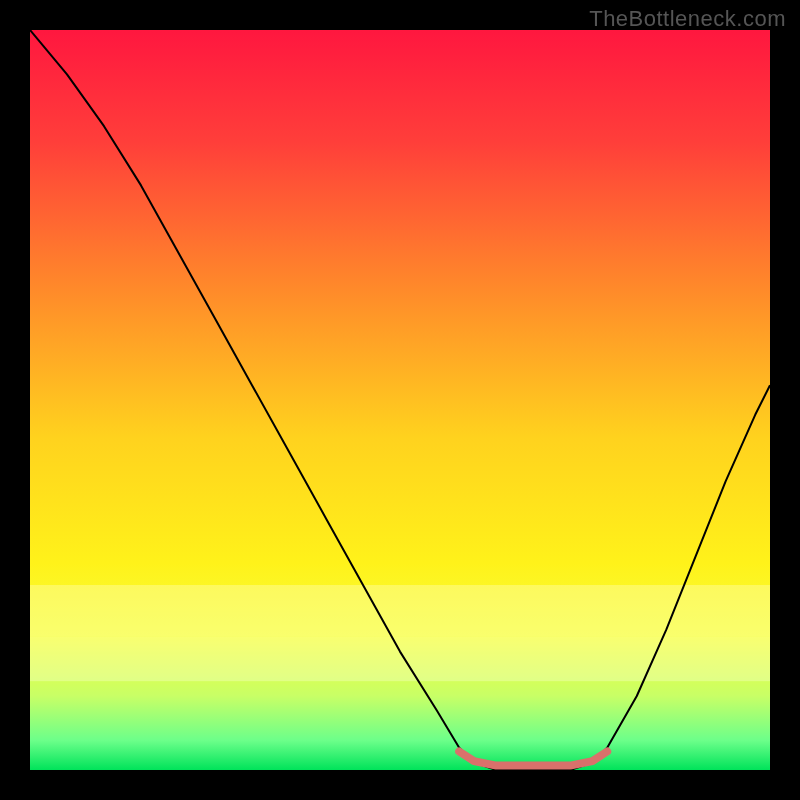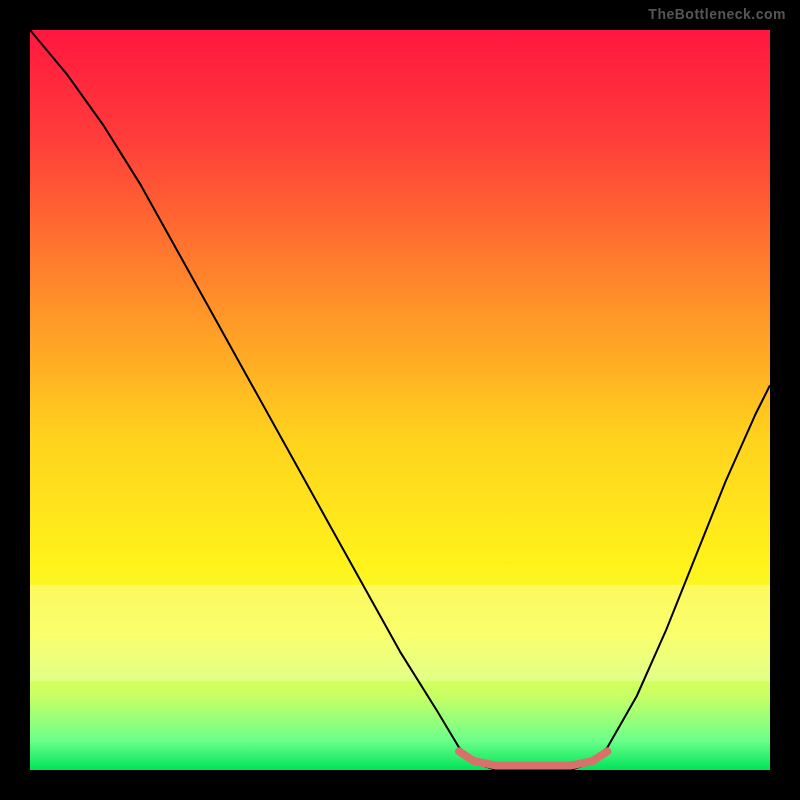--- a/index.html
+++ b/index.html
@@ -15,22 +15,22 @@
     position: relative;
     width: 800px;
     height: 800px;
     background: #000;
   }
   .watermark {
     position: absolute;
     top: 6px;
     right: 14px;
     color: #555;
-    font-size: 14px;
-    font-weight: 700;
+    font-size: 22px;
+    font-weight: 400;
     letter-spacing: 0.5px;
     z-index: 5;
   }
   .plot-wrap {
     position: absolute;
     left: 30px;
     top: 30px;
     width: 740px;
     height: 740px;
   }

